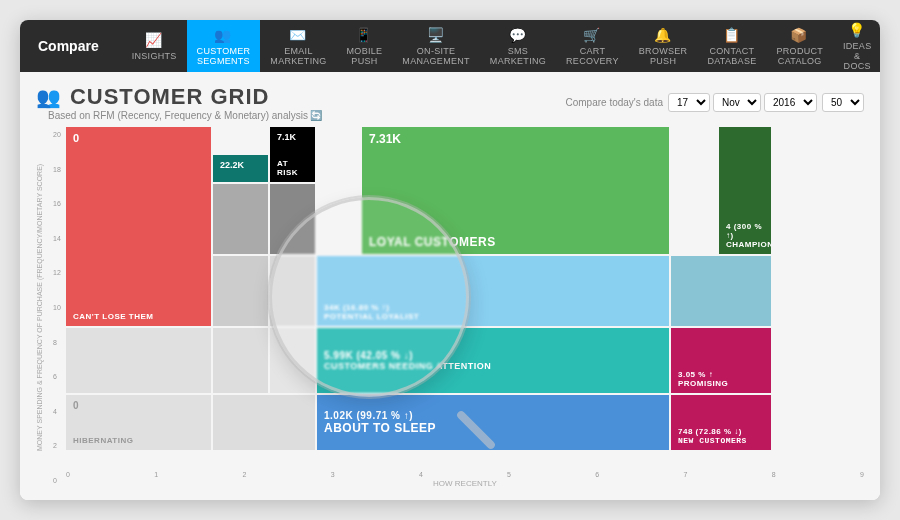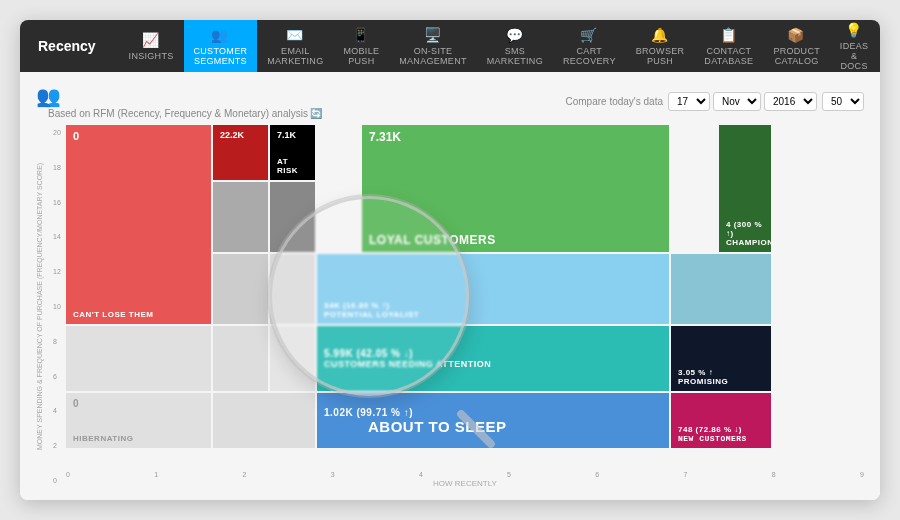--- a/index.html
+++ b/index.html
@@ -174,28 +174,28 @@
       position: absolute;
       top: 5px;
       left: 7px;
       font-size: 11px;
       font-weight: 700;
       color: #fff;
     }
 
     
     .cell-red { background: #e85555; }
-    .cell-orange { background: #b91c1c; }
+    .cell-orange { background: #0f766e; margin-top: 28px; }
     .cell-orange2 { background: #000000; }
     .cell-green { background: #5cb85c; margin-left: 45px; }
     .cell-dark-green { background: #2d6a2d; }
     .cell-teal { background: #2bbcb4; }
     .cell-blue { background: #4a90d9; }
     .cell-light-blue { background: #89cff0; }
-    .cell-cyan { background: #0f172a; }
+    .cell-cyan { background: #be185d; }
     .cell-gray { background: #aaa; }
     .cell-gray2 { background: #888; }
     .cell-pink { background: #be185d; }
 
     
     .magnify-overlay {
       position: absolute;
       width: 200px;
       height: 200px;
       border-radius: 50%;
@@ -221,21 +221,21 @@
       transform: rotate(45deg);
     }
 
   </style>
 </head>
 <body>
 
 <div class="browser-frame">
 
   <div class="top-nav">
-    <div class="nav-logo">Recency</div>
+    <div class="nav-logo">Compare</div>
     <div class="nav-items">
       <div class="nav-item">
         <span class="nav-icon">📈</span>
         <span>INSIGHTS</span>
       </div>
       <div class="nav-item active">
         <span class="nav-icon">👥</span>
         <span>CUSTOMER SEGMENTS</span>
       </div>
       <div class="nav-item">
@@ -276,20 +276,21 @@
       </div>
     </div>
   </div>
 
   <div class="main-content">
 
     <div class="page-header">
       <div class="page-title-area">
         <div class="page-title">
           <span style="font-size:20px;">👥</span>
+          <span>CUSTOMER GRID</span>
         </div>
         <div class="page-subtitle">
           <span>Based on RFM (Recency, Frequency &amp; Monetary) analysis</span>
           <a href="#">🔄</a>
         </div>
       </div>
       <div class="compare-area">
         <span>Compare today's data</span>
         <div class="compare-selects">
           <select class="mini-select">
@@ -381,21 +382,21 @@
 
           <div class="grid-cell" style="grid-row:5; grid-column:1; background:#e0e0e0;">
             <span class="cell-top-value" style="color:#999; font-size:10px;">0</span>
             <span class="cell-label" style="color:#999;">HIBERNATING</span>
           </div>
           <div style="grid-row:5; grid-column:2 / span 2; background:#ddd;"></div>
 
           <div class="grid-cell cell-blue" style="grid-row:5; grid-column:4 / span 2;">
             <div style="display:flex; flex-direction:column; justify-content:center; height:100%;">
               <span class="cell-label" style="font-size:10px;">1.02K (99.71 % ↑)</span>
-              <span class="cell-label" style="font-size:15px;margin-left:44px;">ABOUT TO SLEEP</span>
+              <span class="cell-label" style="font-size:12px;">ABOUT TO SLEEP</span>
             </div>
           </div>
 
           <div class="grid-cell cell-cyan" style="grid-row:4; grid-column:6;">
             <span class="cell-label">3.05 % ↑</span>
             <span class="cell-label">PROMISING</span>
           </div>
           <div class="grid-cell cell-pink" style="grid-row:5; grid-column:6;">
             <span class="cell-label" style="font-size:8px;">748 (72.86 % ↓)</span>
             <span class="cell-label" style="font-size:8px;font-family:Liberation Mono, monospace;">NEW CUSTOMERS</span>

